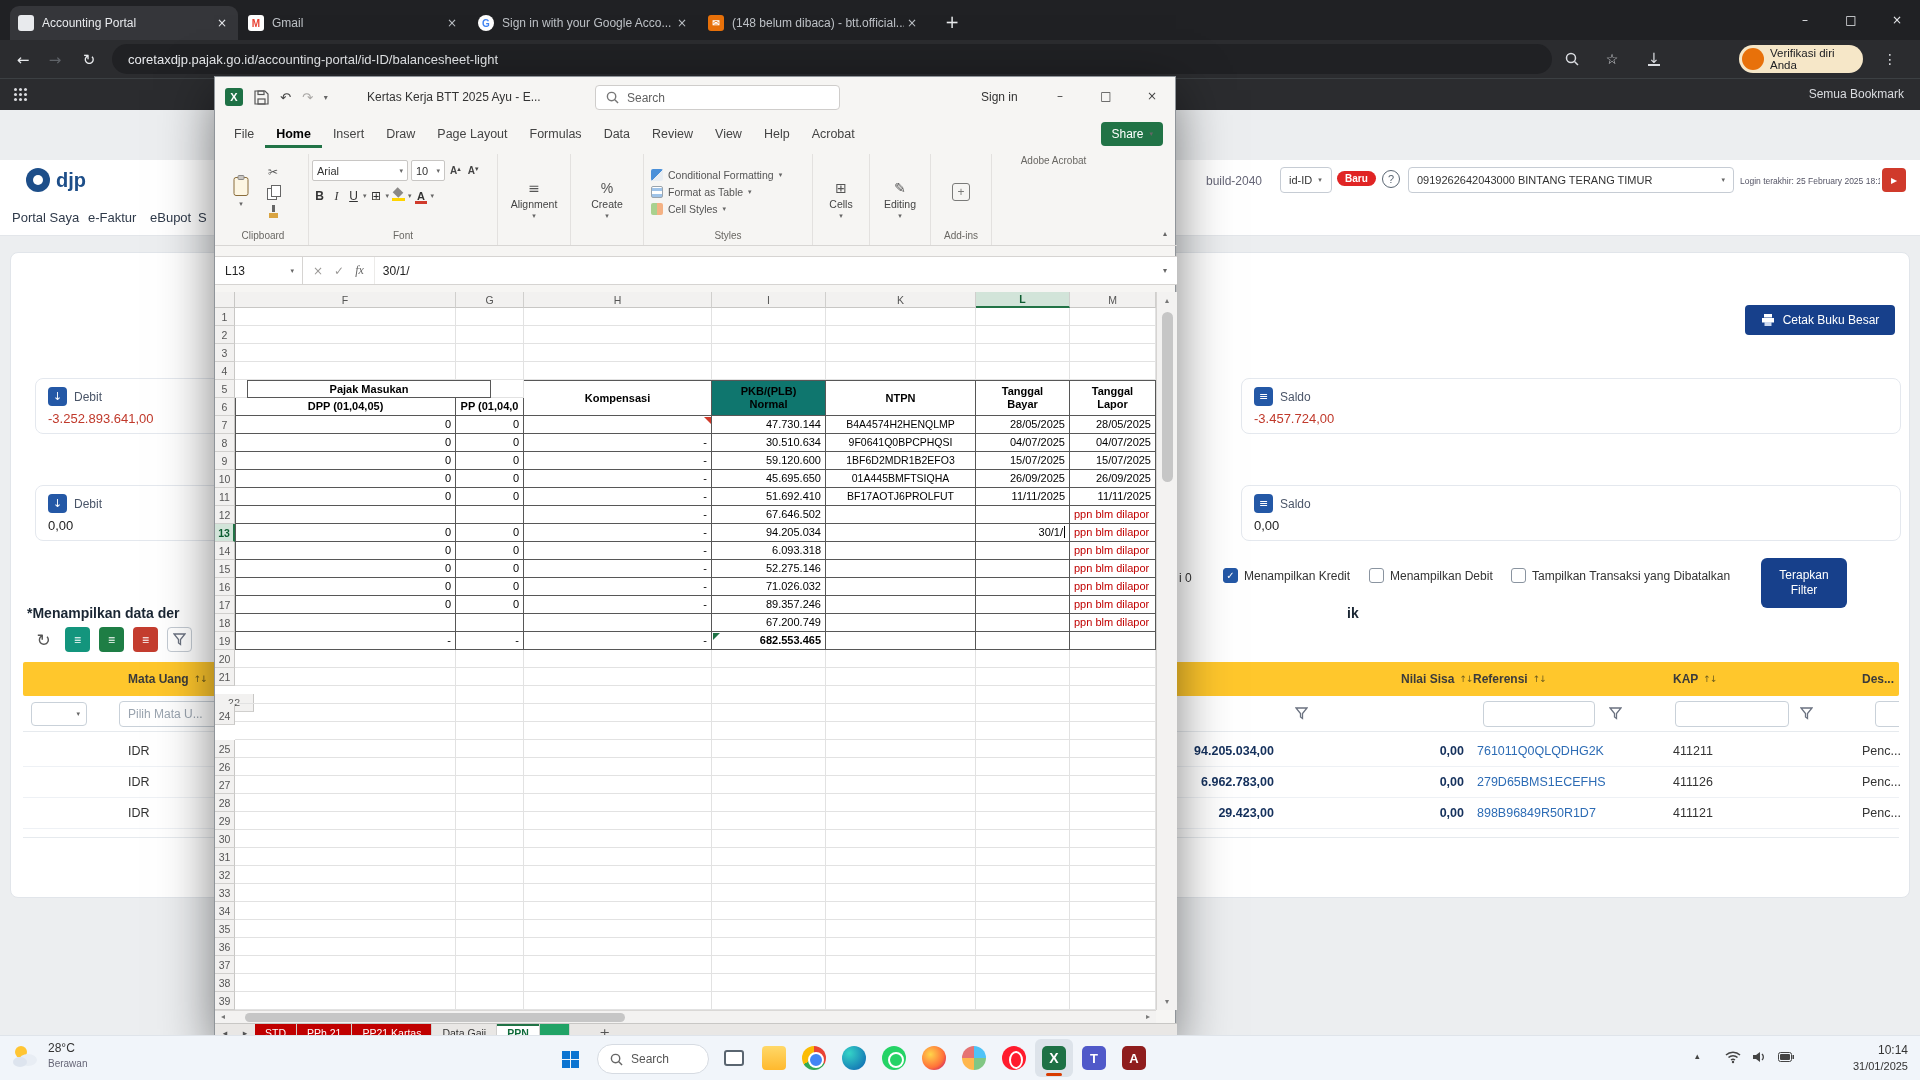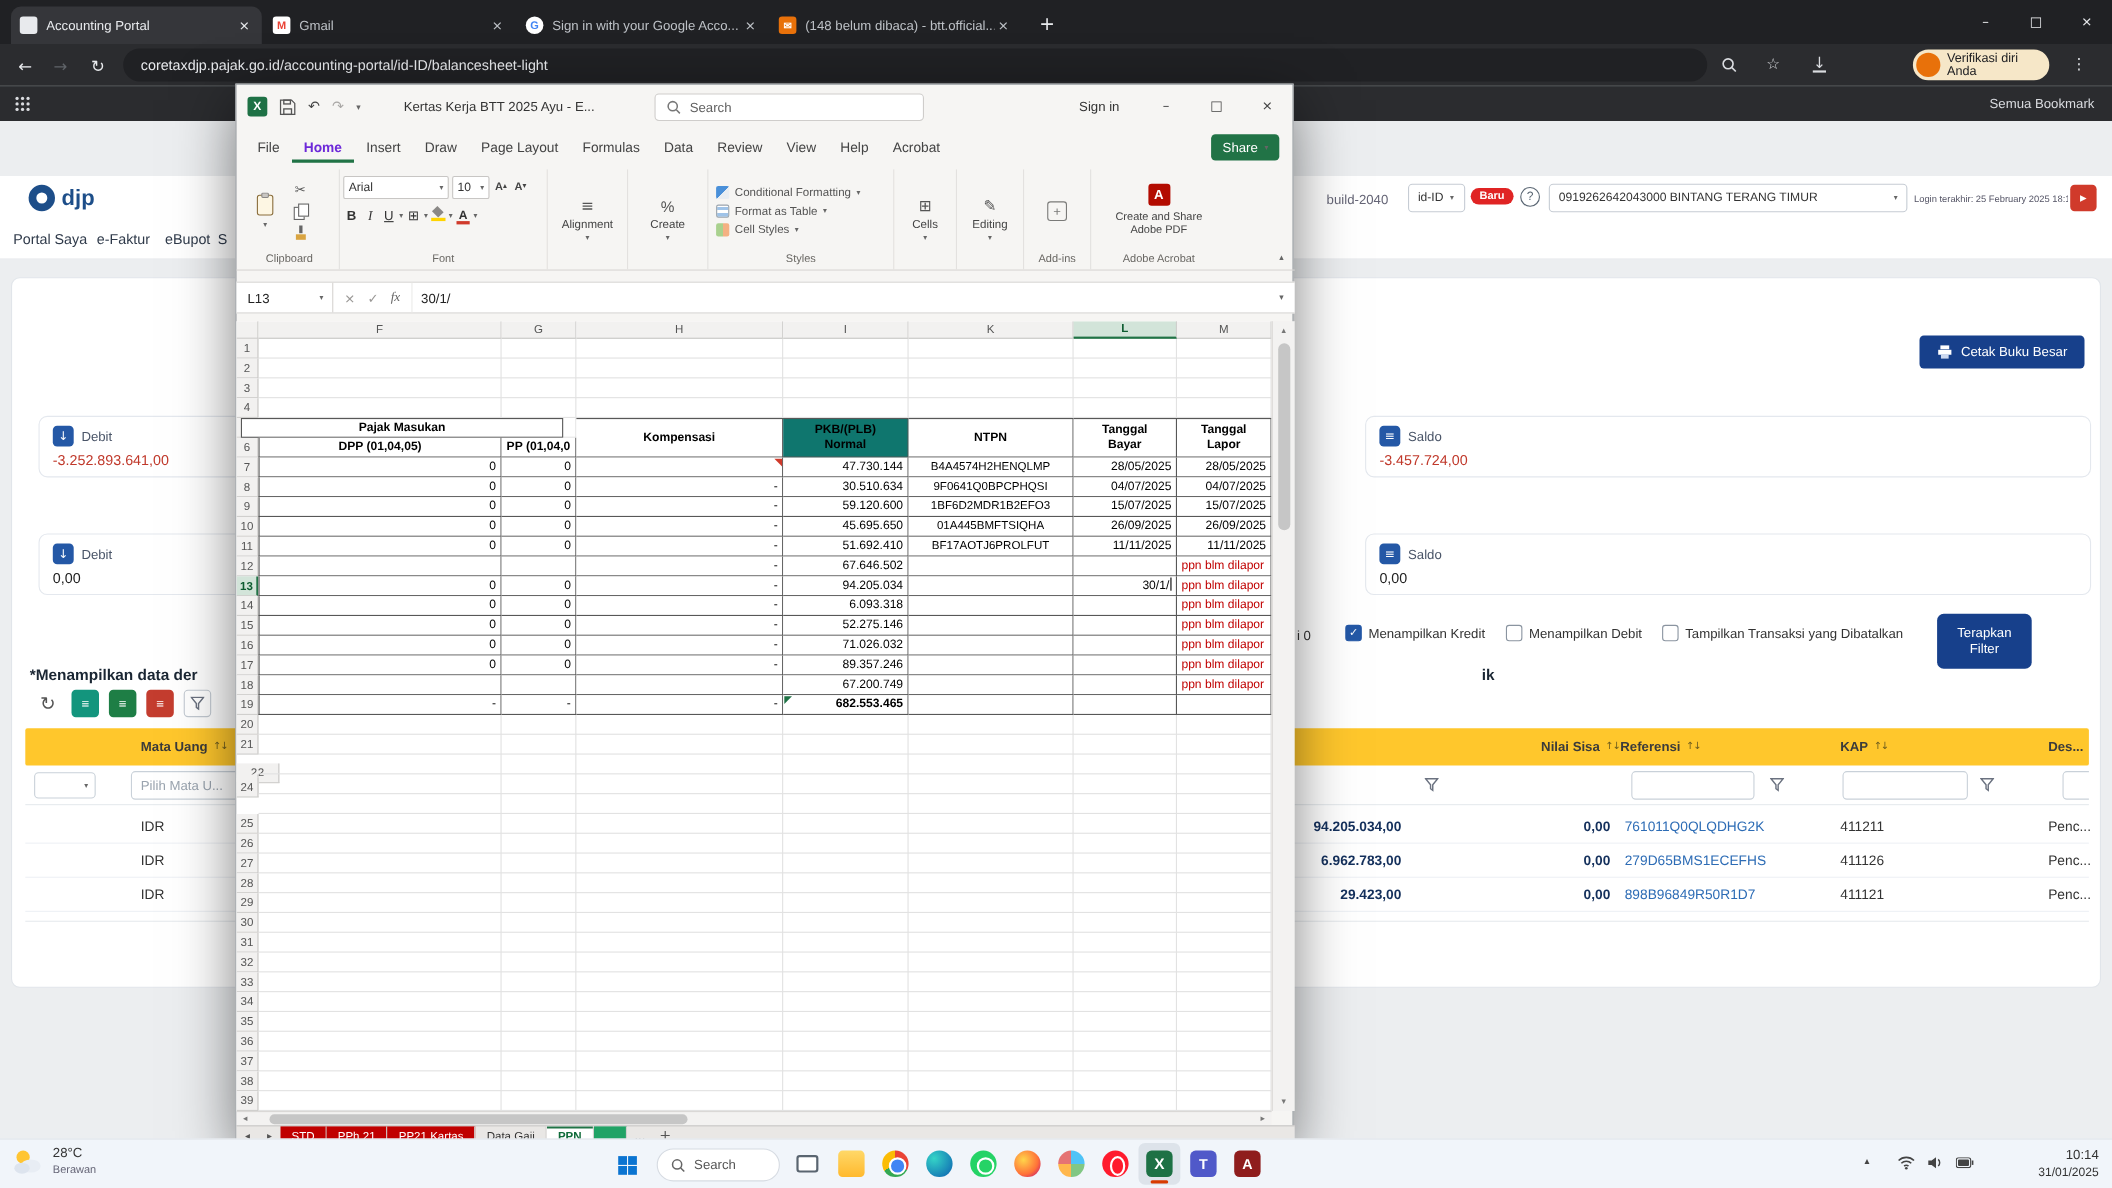--- a/index.html
+++ b/index.html
@@ -91,21 +91,21 @@
 .qbtn{display:flex;align-items:center;justify-content:center}
 .dim{color:#a9a7a5}
 .sm{font-size:8px;color:#666}
 .xtitle{position:absolute;left:152px;top:13px;font-size:12px;color:#333;white-space:nowrap}
 .xsearch{position:absolute;left:380px;top:8px;width:245px;height:25px;background:#fff;border:1px solid #cfcdcb;border-radius:4px;display:flex;align-items:center;gap:8px;padding:0 10px;color:#616161;font-size:12px}
 .signin{position:absolute;left:766px;top:13px;font-size:12px;color:#333}
 .xwin{position:absolute;right:0;top:0;display:flex}
 .xwbtn{width:46px;height:38px;display:flex;align-items:center;justify-content:center;color:#444;font-size:12px}
 .xl-rtabs{position:absolute;top:40px;left:0;width:962px;height:33px;display:flex;align-items:center;padding-left:8px}
 .rtab{padding:7px 11px;font-size:12.5px;color:#444;white-space:nowrap}
-.rtab.active{color:#6d28d9;font-weight:bold;box-shadow:inset 0 -3px 0 #217346}
+.rtab.active{color:#000000;font-weight:bold;box-shadow:inset 0 -3px 0 #217346}
 .sharebtn{position:absolute;right:12px;top:45px;height:24px;background:#217346;color:#fff;border-radius:4px;font-size:12px;display:flex;align-items:center;padding:0 10px;gap:6px}
 .xl-ribbon{position:absolute;top:73px;left:0;width:962px;height:96px;border-bottom:1px solid #d8d6d4;display:flex;padding:4px 4px 0 6px}
 .rgroup{display:flex;flex-direction:column;padding-right:3px;margin-right:3px;border-right:1px solid #e3e1df;flex:none}
 .rgroup.last{border-right:none}
 .rgc{flex:1;display:flex}
 .rgc.col{flex-direction:column}
 .glabel{height:16px;font-size:10px;color:#696763;text-align:center;line-height:13px}
 .pastebig{width:40px;display:flex;flex-direction:column;align-items:center;justify-content:center;gap:3px}
 .clipcol{display:flex;flex-direction:column;justify-content:center;gap:6px;padding-left:4px}
 .cic{width:16px;height:14px;display:flex;align-items:center;justify-content:center;color:#555;font-size:12px}
@@ -597,24 +597,20 @@
     </div>
 
     <div class="rgroup" style="width:58px">
       <div class="bigbtn">
         <span class="addic">+</span>
       </div>
       <div class="glabel">Add-ins</div>
     </div>
 
     <div class="rgroup last" style="width:120px">
-      <div class="bigbtn">
-        <span class="adobeic"></span>
-        <span class="adobetxt">Create and Share Adobe PDF</span>
-      </div>
       <div class="glabel">Adobe Acrobat</div>
     </div>
   </div>
   <span class="ribcollapse u">▴</span>
 
   <div class="xl-formula">
     <div class="namebox">
       <span>L13</span>
       <span class="dd u">▾</span>
     </div>
@@ -714,21 +710,21 @@
       <div class="gridline" style="left: 20px; top: 555px; width: 921px; height: 1px;"></div>
       <div class="gridline" style="left: 20px; top: 573px; width: 921px; height: 1px;"></div>
       <div class="gridline" style="left: 20px; top: 591px; width: 921px; height: 1px;"></div>
       <div class="gridline" style="left: 20px; top: 609px; width: 921px; height: 1px;"></div>
       <div class="gridline" style="left: 20px; top: 627px; width: 921px; height: 1px;"></div>
       <div class="gridline" style="left: 20px; top: 645px; width: 921px; height: 1px;"></div>
       <div class="gridline" style="left: 20px; top: 663px; width: 921px; height: 1px;"></div>
       <div class="gridline" style="left: 20px; top: 681px; width: 921px; height: 1px;"></div>
       <div class="gridline" style="left: 20px; top: 699px; width: 921px; height: 1px;"></div>
       <div class="gridline" style="left: 20px; top: 717px; width: 921px; height: 1px;"></div>
-      <div class="dcell hd bl bt" style="left: 4px; top: 88px; width: 293px; height: 18px;">Pajak Masukan</div>
+      <div class="dcell hd bl bt" style="left: 32px; top: 88px; width: 244px; height: 18px;">Pajak Masukan</div>
       <div class="dcell hd bl" style="left: 20px; top: 106px; width: 221px; height: 18px;">DPP (01,04,05)</div>
       <div class="dcell hd" style="left: 241px; top: 106px; width: 68px; height: 18px;">PP (01,04,0</div>
       <div class="dcell hd mid bt" style="left: 309px; top: 88px; width: 188px; height: 36px;">Kompensasi</div>
       <div class="dcell hd mid yellow bt" style="left: 497px; top: 88px; width: 114px; height: 36px;">
         <div>PKB/(PLB)</div>
         <div>Normal</div>
       </div>
       <div class="dcell hd mid bt" style="left: 611px; top: 88px; width: 150px; height: 36px;">NTPN</div>
       <div class="dcell hd mid bt" style="left: 761px; top: 88px; width: 94px; height: 36px;">
         <div>Tanggal</div>

